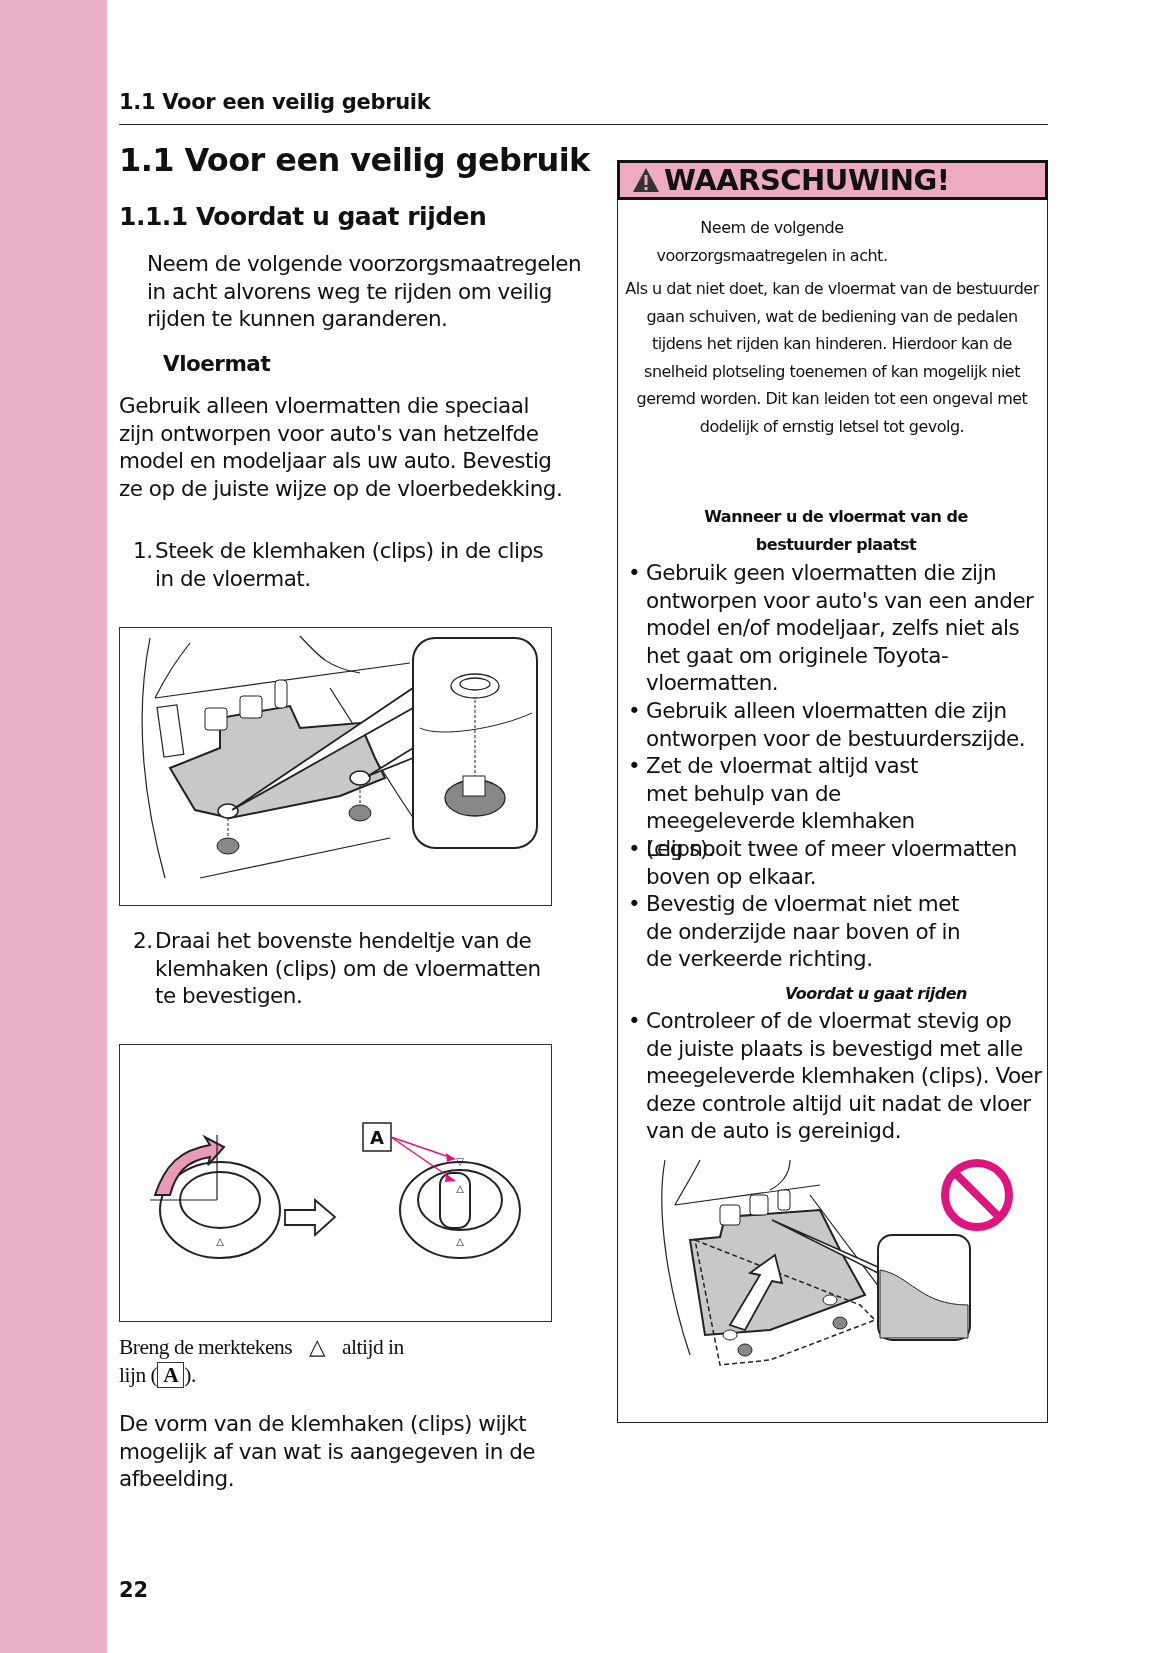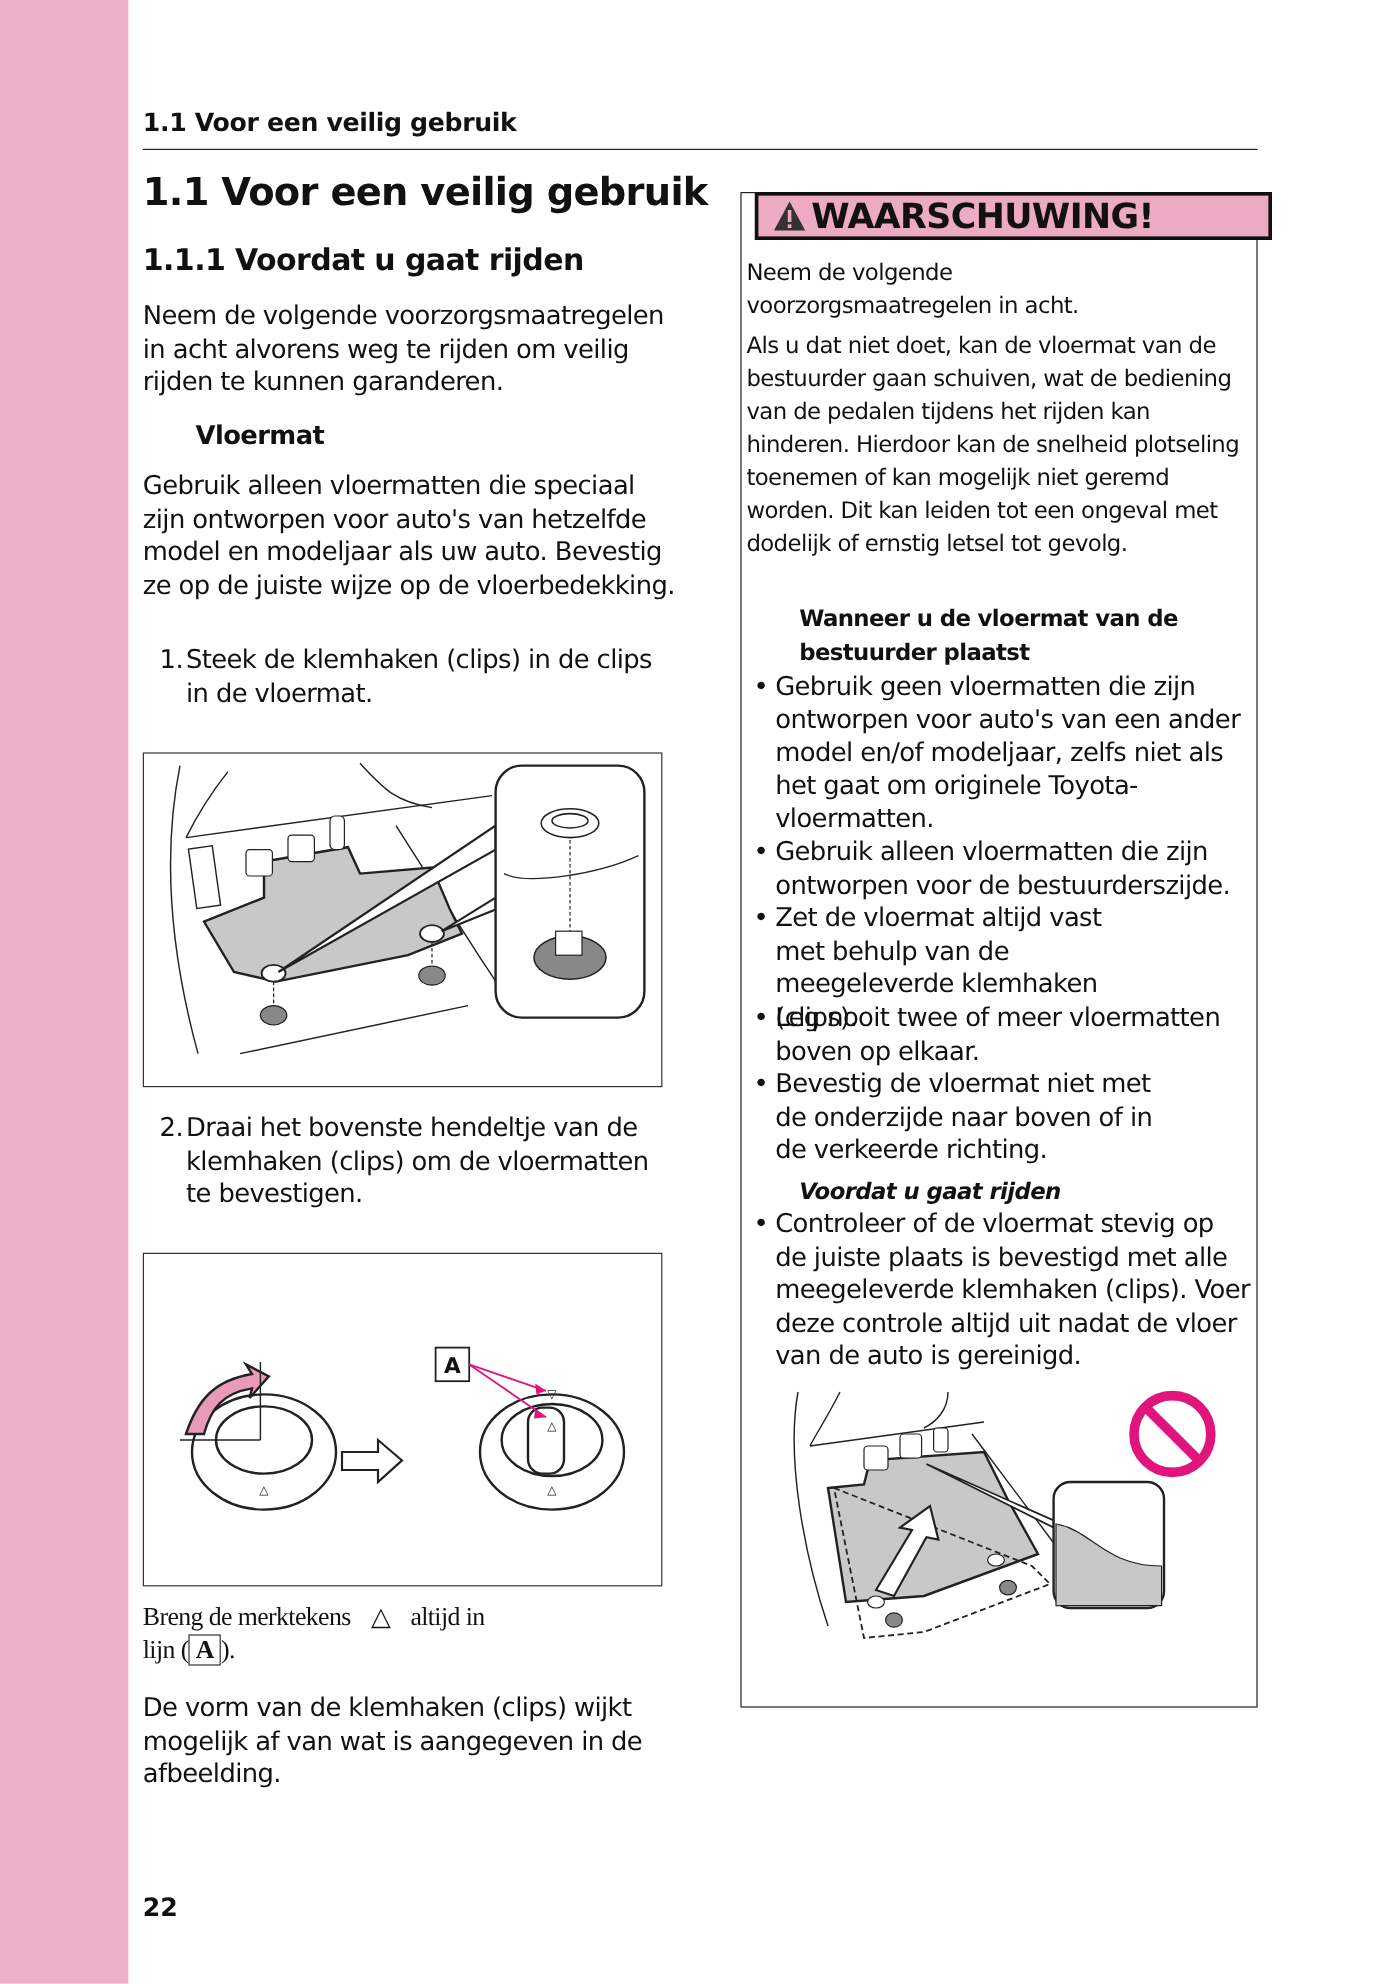--- a/index.html
+++ b/index.html
@@ -10,39 +10,39 @@
   .head-rule { position:absolute; left:119px; top:124px; width:929px; height:0; border-top:1.6px solid #222; }
   .h1 { position:absolute; left:119px; top:141px; font-size:32px; font-weight:bold; letter-spacing:-0.6px; }
   .h2 { position:absolute; left:119px; top:202px; font-size:25px; font-weight:bold; letter-spacing:-0.5px;text-align:right; }
   .p { position:absolute; left:119px; width:450px; font-size:21.5px; line-height:27.5px; letter-spacing:-0.5px; }
   .b { font-weight:bold;margin-left:44px; }
   .step { position:absolute; left:133px; width:430px; font-size:21.5px; line-height:27.5px; letter-spacing:-0.5px; display:flex; }
   .step .num { width:22px; flex:none; }
   .fig { position:absolute; border:1.6px solid #333; background:#fff; box-sizing:border-box; }
 
   .warn { position:absolute; left:617px; top:160px; width:431px; height:1263px; box-sizing:border-box; border:1.6px solid #222; }
-  .warn-head { position:absolute; left:617px; top:160px; width:431px; height:40px; box-sizing:border-box; background:#ecaac3; border:3px solid #111; display:flex; align-items:center; padding-left:12px;margin-left:12px; }
+  .warn-head { position:absolute; left:617px; top:160px; width:431px; height:40px; box-sizing:border-box; background:#ecaac3; border:3px solid #111; display:flex; align-items:center; padding-left:12px; }
   .warn-title { font-size:29px; font-weight:bold; letter-spacing:-0.5px; margin-left:4px; }
-  .wtxt { position:absolute; left:622px; width:420px; font-size:19px; line-height:27.5px; letter-spacing:-0.5px; }
+  .wtxt { position:absolute; left:622px; width:420px; font-size:16px; line-height:27.5px; letter-spacing:-0.5px;text-align:center; }
   .bul { position:absolute; left:622px; width:420px; font-size:21.5px; line-height:27.5px; letter-spacing:-0.5px; display:flex; }
   .bul .dot { width:24px; flex:none; text-align:center; }
   .page-num { position:absolute; left:119px; top:1578px; font-size:21px; font-weight:bold; }
   .boxA { display:inline-block; border:1.5px solid #333; padding:0 5px; font-weight:bold; line-height:24px; }
 </style>
 </head>
 <body>
 
 <div class="sidebar"></div>
 
 <div class="running-head">1.1  Voor een veilig gebruik</div>
 <div class="head-rule"></div>
 
 <div class="h1">1.1  Voor een veilig gebruik</div>
 <div class="h2">1.1.1  Voordat u gaat rijden</div>
-<div class="p" style="top:250px;">Neem de volgende voorzorgsmaatregelen in acht alvorens weg te rijden om veilig rijden te kunnen garanderen.</div>
+<div class="p" style="top:250px;margin-left:28px;">Neem de volgende voorzorgsmaatregelen in acht alvorens weg te rijden om veilig rijden te kunnen garanderen.</div>
 <div class="p b" style="top:350px;">Vloermat</div>
 <div class="p" style="top:392px;width:445px;">Gebruik alleen vloermatten die speciaal zijn ontworpen voor auto's van hetzelfde model en modeljaar als uw auto. Bevestig ze op de juiste wijze op de vloerbedekking.</div>
 
 <div class="step" style="top:537px;">
   <span class="num">1.</span>
   <span>Steek de klemhaken (clips) in de clips in de vloermat.</span>
 </div>
 
 <div class="fig" style="left:119px;top:627px;width:433px;height:279px;">
   <svg width="430" height="276" viewBox="0 0 430 276">

